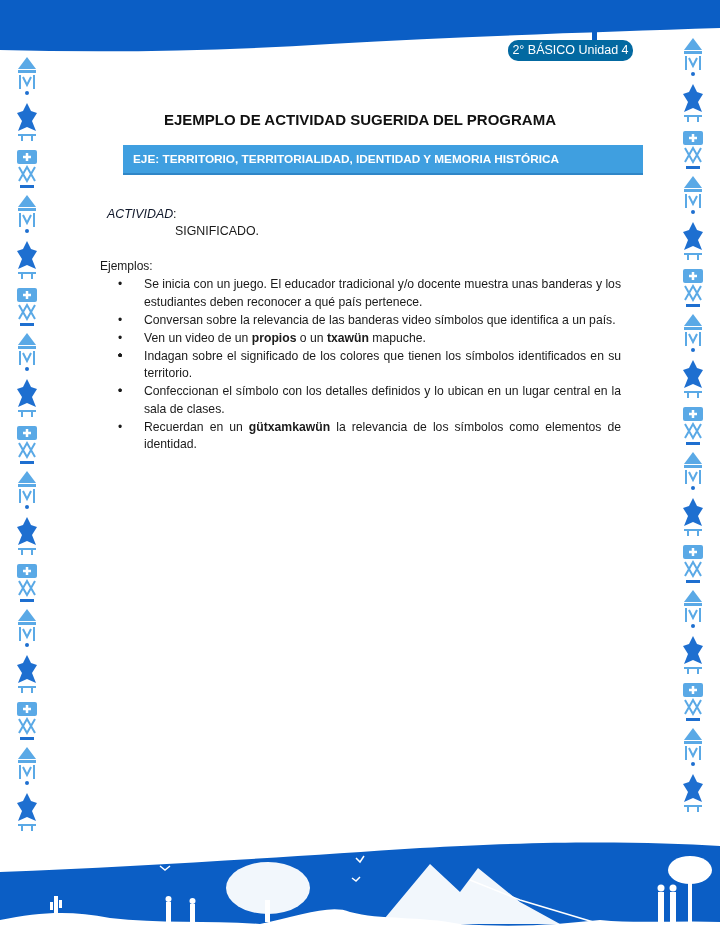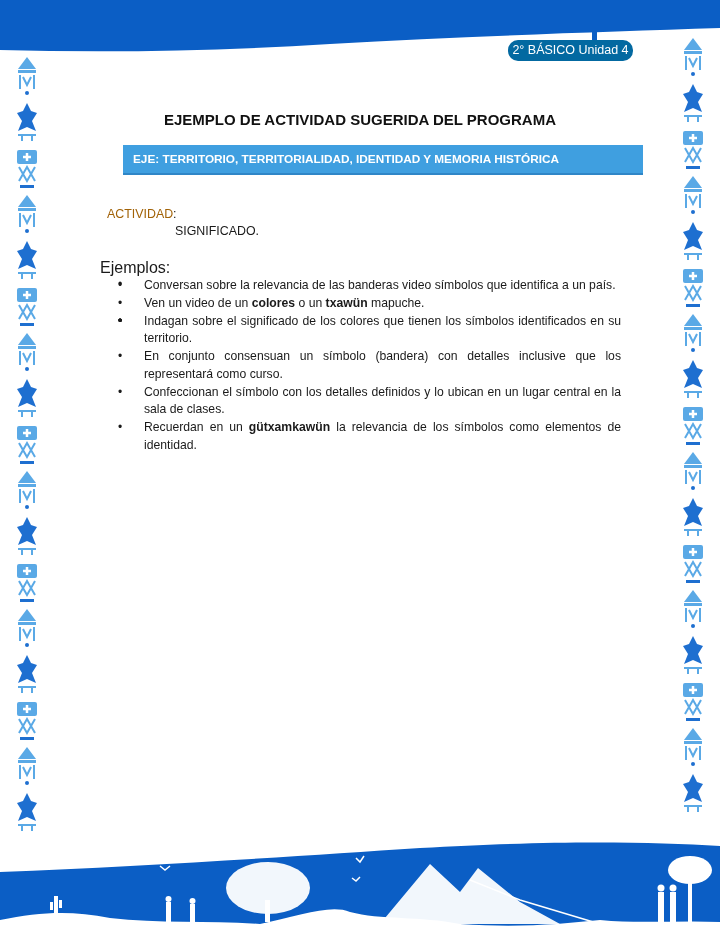--- a/index.html
+++ b/index.html
@@ -33,26 +33,26 @@
     background:#3f9fe0; color:#ffffff; box-sizing:border-box;
     padding-left:10px; font-weight:bold; font-size:11.8px; line-height:28px;
     border-bottom:2px solid #2f86c7;
     margin-left:24px;
   }
   .actividad {
     position:absolute; left:107px; top:206px; width:530px;
     font-size:12.4px; line-height:17px;
   }
   .act-row { display:flex; }
-  .act-label { color:#a16207; white-space:nowrap; }
+  .act-label { color:#0f172a; white-space:nowrap;font-style:italic; }
   .act-colon { width:12px; }
   .act-text { text-align:justify; text-align-last:justify; flex:1; }
   .act-text2 { padding-left:68px; }
 
-  .ejemplos-label { position:absolute; left:100px; top:259px; font-size:16px; }
+  .ejemplos-label { position:absolute; left:100px; top:259px; font-size:12px; }
   .ejemplos-list {
     position:absolute; left:118px; top:276px; width:503px; margin:0; padding:0; list-style:none;
     font-size:12.2px; line-height:17.5px;
   }
   .ejemplos-list li { position:relative; padding-left:26px; margin-bottom:0.5px; text-align:justify; }
   .ejemplos-list li .bullet { position:absolute; left:0; top:0; font-size:12px; }
 
   .bottom-band { position:absolute; left:0; top:820px; width:720px; height:112px; }
   .bottom-band svg { display:block; }
 </style>
@@ -327,29 +327,29 @@
 <div class="actividad">
   <div class="act-row">
     <span class="act-label">ACTIVIDAD</span>
       <span class="act-colon">:</span>
   </div>
   <div class="act-text2">SIGNIFICADO.</div>
 </div>
 
 <div class="ejemplos-label">Ejemplos:</div>
 <ul class="ejemplos-list" id="ejemplos-list">
-    <li><span class="bullet">•</span></li>
+    <li><span class="bullet">•</span><span>Se inicia con un juego. El educador tradicional y/o docente muestra unas banderas y los estudiantes deben reconocer a qué país pertenece.</span></li>
     <li><span class="bullet">•</span><span>Conversan sobre la relevancia de las banderas video símbolos que identifica a un país.</span></li>
-    <li><span class="bullet">•</span><span>Ven un video de un </span><strong>colores</strong><span> o un </span><strong>txawün</strong><span> mapuche.</span></li>
+    <li><span class="bullet">•</span><span>Ven un video de un </span><strong>propios</strong><span> o un </span><strong>txawün</strong><span> mapuche.</span></li>
     <li><span class="bullet">•</span></li>
     <li><span class="bullet">•</span></li>
     <li><span class="bullet">•</span></li>
     <li><span class="bullet">•</span></li>
     <li><span class="bullet">•</span><span>Indagan sobre el significado de los colores que tienen los símbolos identificados en su territorio.</span></li>
-    <li><span class="bullet">•</span><span>En conjunto consensuan un símbolo (bandera) con detalles inclusive que los representará como curso.</span></li>
+    <li><span class="bullet">•</span></li>
     <li><span class="bullet">•</span><span>Confeccionan el símbolo con los detalles definidos y lo ubican en un lugar central en la sala de clases.</span></li>
     <li><span class="bullet">•</span><span>Recuerdan en un </span><strong>gütxamkawün</strong><span> la relevancia de los símbolos como elementos de identidad.</span></li>
   </ul>
 
 <div class="bottom-band">
   <svg width="720" height="112" viewBox="0 0 720 112">
     <path d="M0,52 C150,46 300,36 420,28 C560,20 650,22 720,26 V112 H0 Z" fill="#0b5ec5"></path>
 
     <path d="M0,112 V100 C40,92 70,90 110,98 C160,104 210,100 260,104 C300,96 330,84 350,92 C380,100 420,96 460,104 C520,108 560,104 600,100 C640,104 680,100 720,102 V112 Z" fill="#ffffff"></path>
 

